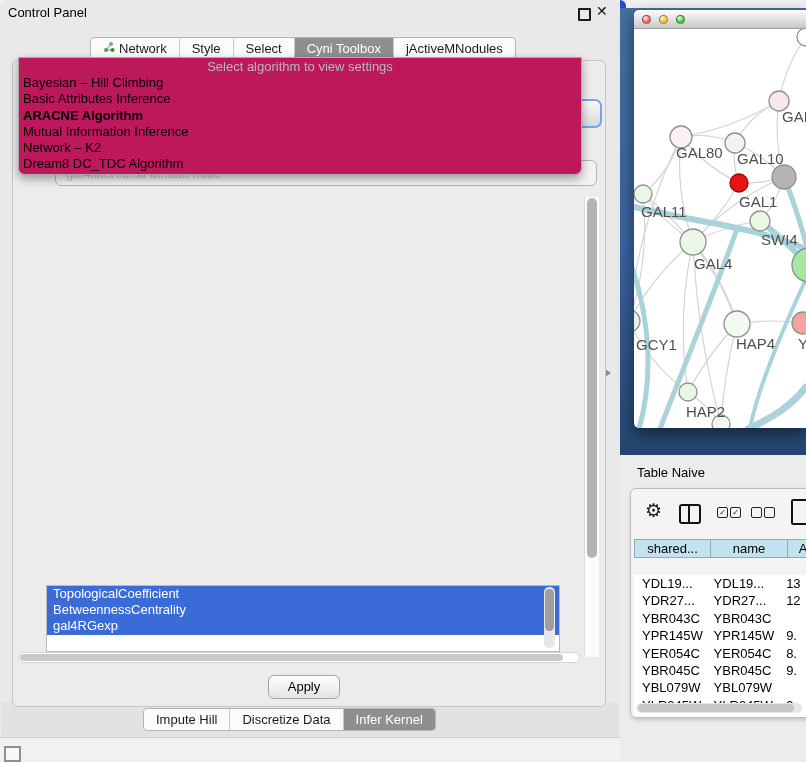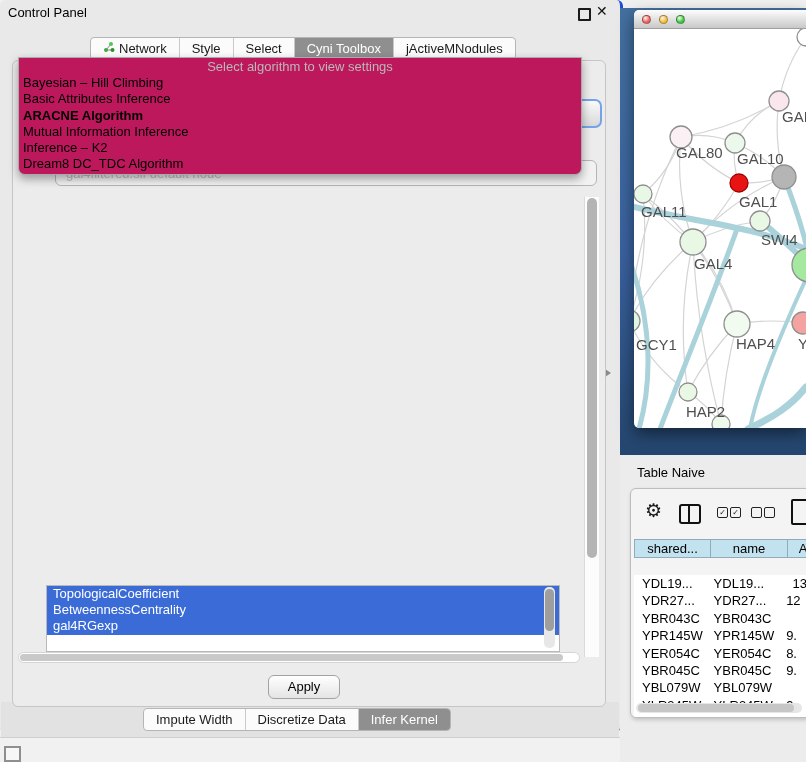--- a/index.html
+++ b/index.html
@@ -2,21 +2,21 @@
 <html><head>
 <meta charset="utf-8">
 <style>
   html,body{margin:0;padding:0;}
   body{width:806px;height:762px;position:relative;overflow:hidden;background:#F1F1F1;
        font-family:"Liberation Sans","DejaVu Sans",sans-serif;-webkit-font-smoothing:antialiased;}
   .abs{position:absolute;}
 
   
   #control-panel{left:0;top:8;width:620px;height:730px;background:#E9E9E9;
-                 border-right:3px solid #1d4ed8;border-bottom:1px solid #CFCFCF;border-radius:6px 6px 4px 4px;}
+                 border-right:6px solid #1d4ed8;border-bottom:1px solid #CFCFCF;border-radius:6px 6px 4px 4px;}
   #cp-title{left:8px;top:5px;font-size:13px;color:#000;}
   #cp-float{left:578px;top:8px;width:9px;height:9px;border:2px solid #1A1A1A;border-radius:1px;background:#E9E9E9;}
   #cp-close{left:596px;top:3px;font-size:14px;font-weight:bold;color:#111;}
 
   
   .seg{display:flex;background:#FBFBFB;border:1px solid #B5B5B5;border-radius:4px;overflow:hidden;height:21px;}
   .seg .tab{font-size:13px;line-height:21px;padding:0 12px;color:#1A1A1A;border-left:1px solid #C9C9C9;white-space:nowrap;display:flex;align-items:center;gap:4px;}
   .seg .tab:first-child{border-left:none;}
   .seg .tab.sel{background:#8F8F8F;color:#FFF;}
   #top-tabs{left:90px;top:37px;}
@@ -156,21 +156,21 @@
   <div class="abs" id="content-frame"></div>
   <div class="abs" id="focus-ring"></div>
   <div class="abs" id="bg-combo">gal4filtered.sif default node</div>
 
   <div class="abs" id="algo-popup">
     <div class="ph">Select algorithm to view settings</div>
   <div class="item">Bayesian – Hill Climbing</div>
       <div class="item">Basic Attributes Inference</div>
       <div class="item bold">ARACNE Algorithm</div>
       <div class="item">Mutual Information Inference</div>
-      <div class="item">Inference – K2</div>
+      <div class="item">Network – K2</div>
       <div class="item">Dream8 DC_TDC Algorithm</div>
     </div>
 
   <fieldset id="fs-cyni">
     <legend>Cyni Algorithm Settings</legend>
   </fieldset>
 
   <fieldset id="fs-algdef">
     <legend class="blue">Algorithm Definition</legend>
   </fieldset>
@@ -238,21 +238,21 @@
       <div class="abs" id="set-vthumb"></div>
     </div>
   <div class="abs" id="set-hscroll">
       <div class="abs" id="set-hthumb"></div>
     </div>
 
   <div class="abs" id="bottom-strip"></div>
   <div class="abs" id="apply-btn">Apply</div>
   <div class="abs seg" id="bottom-tabs">
       <div class="tab">
-        <span>Impute Width</span>
+        <span>Impute Hill</span>
       </div>
       <div class="tab">
         <span>Discretize Data</span>
       </div>
       <div class="tab sel">
         <span>Infer Kernel</span>
       </div>
     </div>
 </div>
 
@@ -345,21 +345,21 @@
   <span class="tb-page"></span>
   <div id="tbl-header">
       <div class="hc" style="width: 75px;">shared...</div>
       <div class="hc" style="width: 76px;">name</div>
       <div class="hc" style="width: 30px;">A</div>
     </div>
   <div id="tbl-rows">
       <div class="trow">
         <div class="c" style="width: 75px;">YDL19...</div>
         <div class="c" style="width: 76px;">YDL19...</div>
-        <div class="c" style="width: 30px; text-align: right;">13</div>
+        <div class="c" style="width: 30px;">13</div>
       </div>
       <div class="trow">
         <div class="c" style="width: 75px;">YDR27...</div>
         <div class="c" style="width: 76px;">YDR27...</div>
         <div class="c" style="width: 30px;">12</div>
       </div>
       <div class="trow">
         <div class="c" style="width: 75px;">YBR043C</div>
         <div class="c" style="width: 76px;">YBR043C</div>
         <div class="c" style="width: 30px;"></div>

